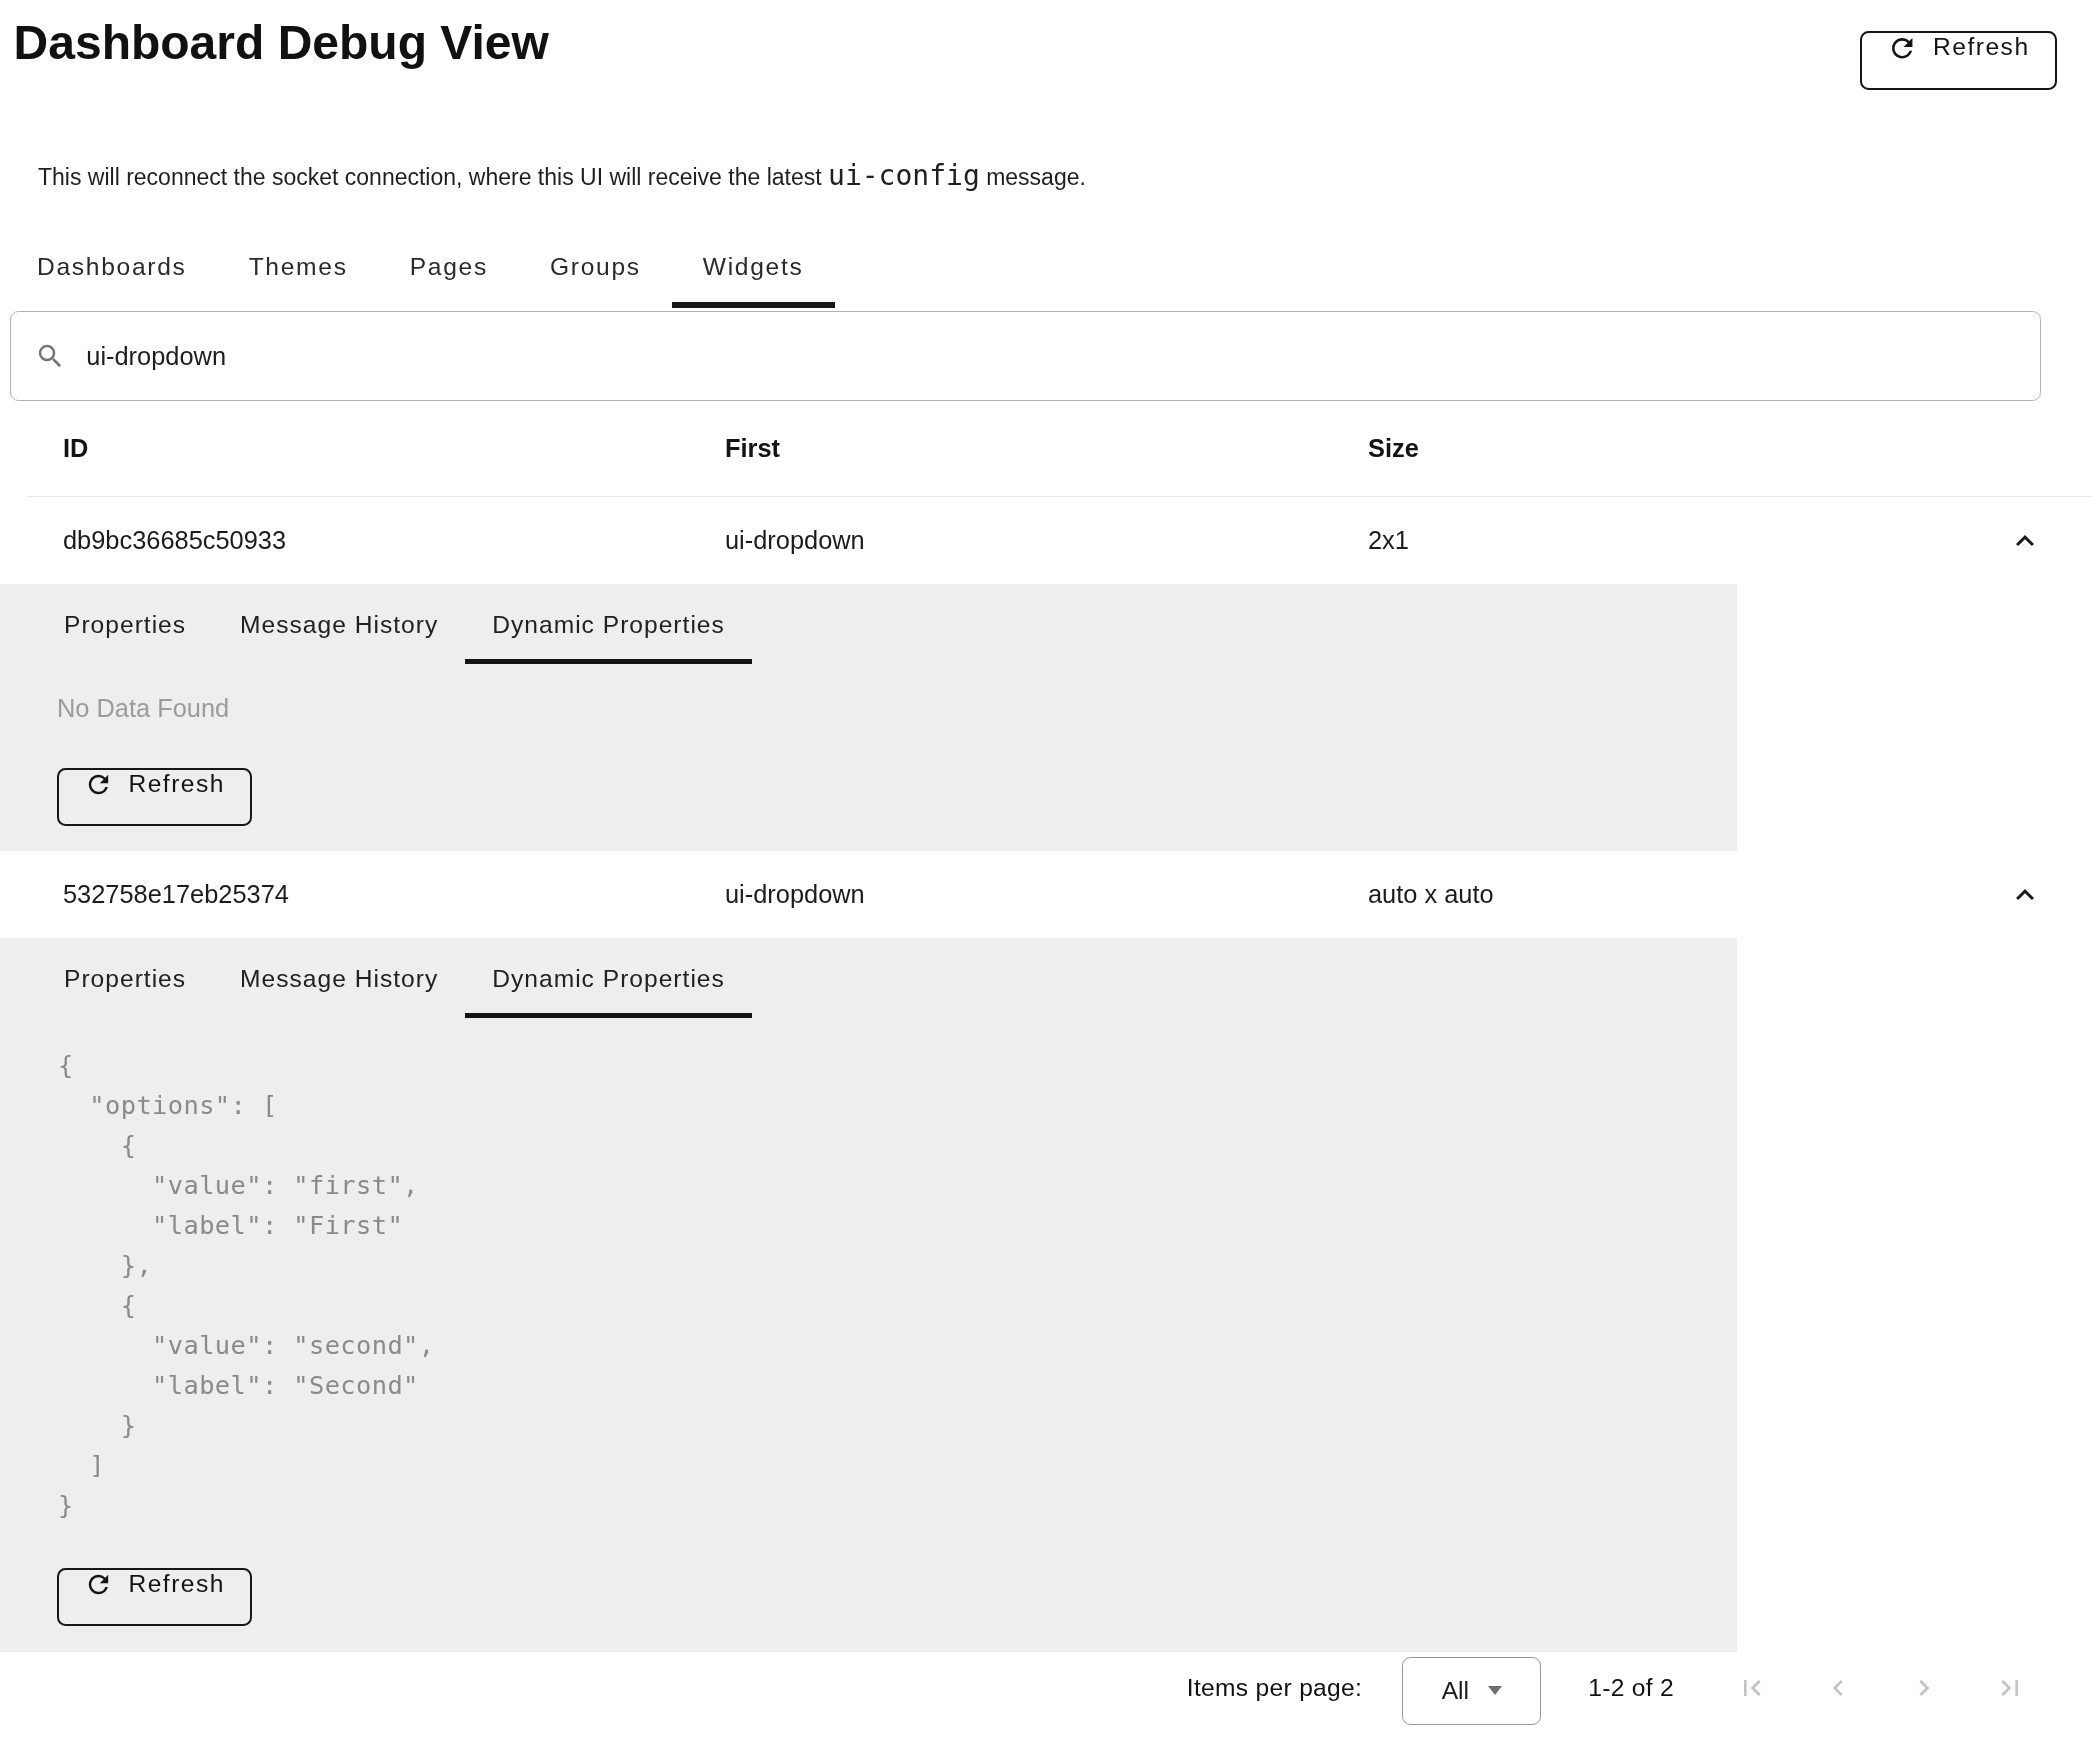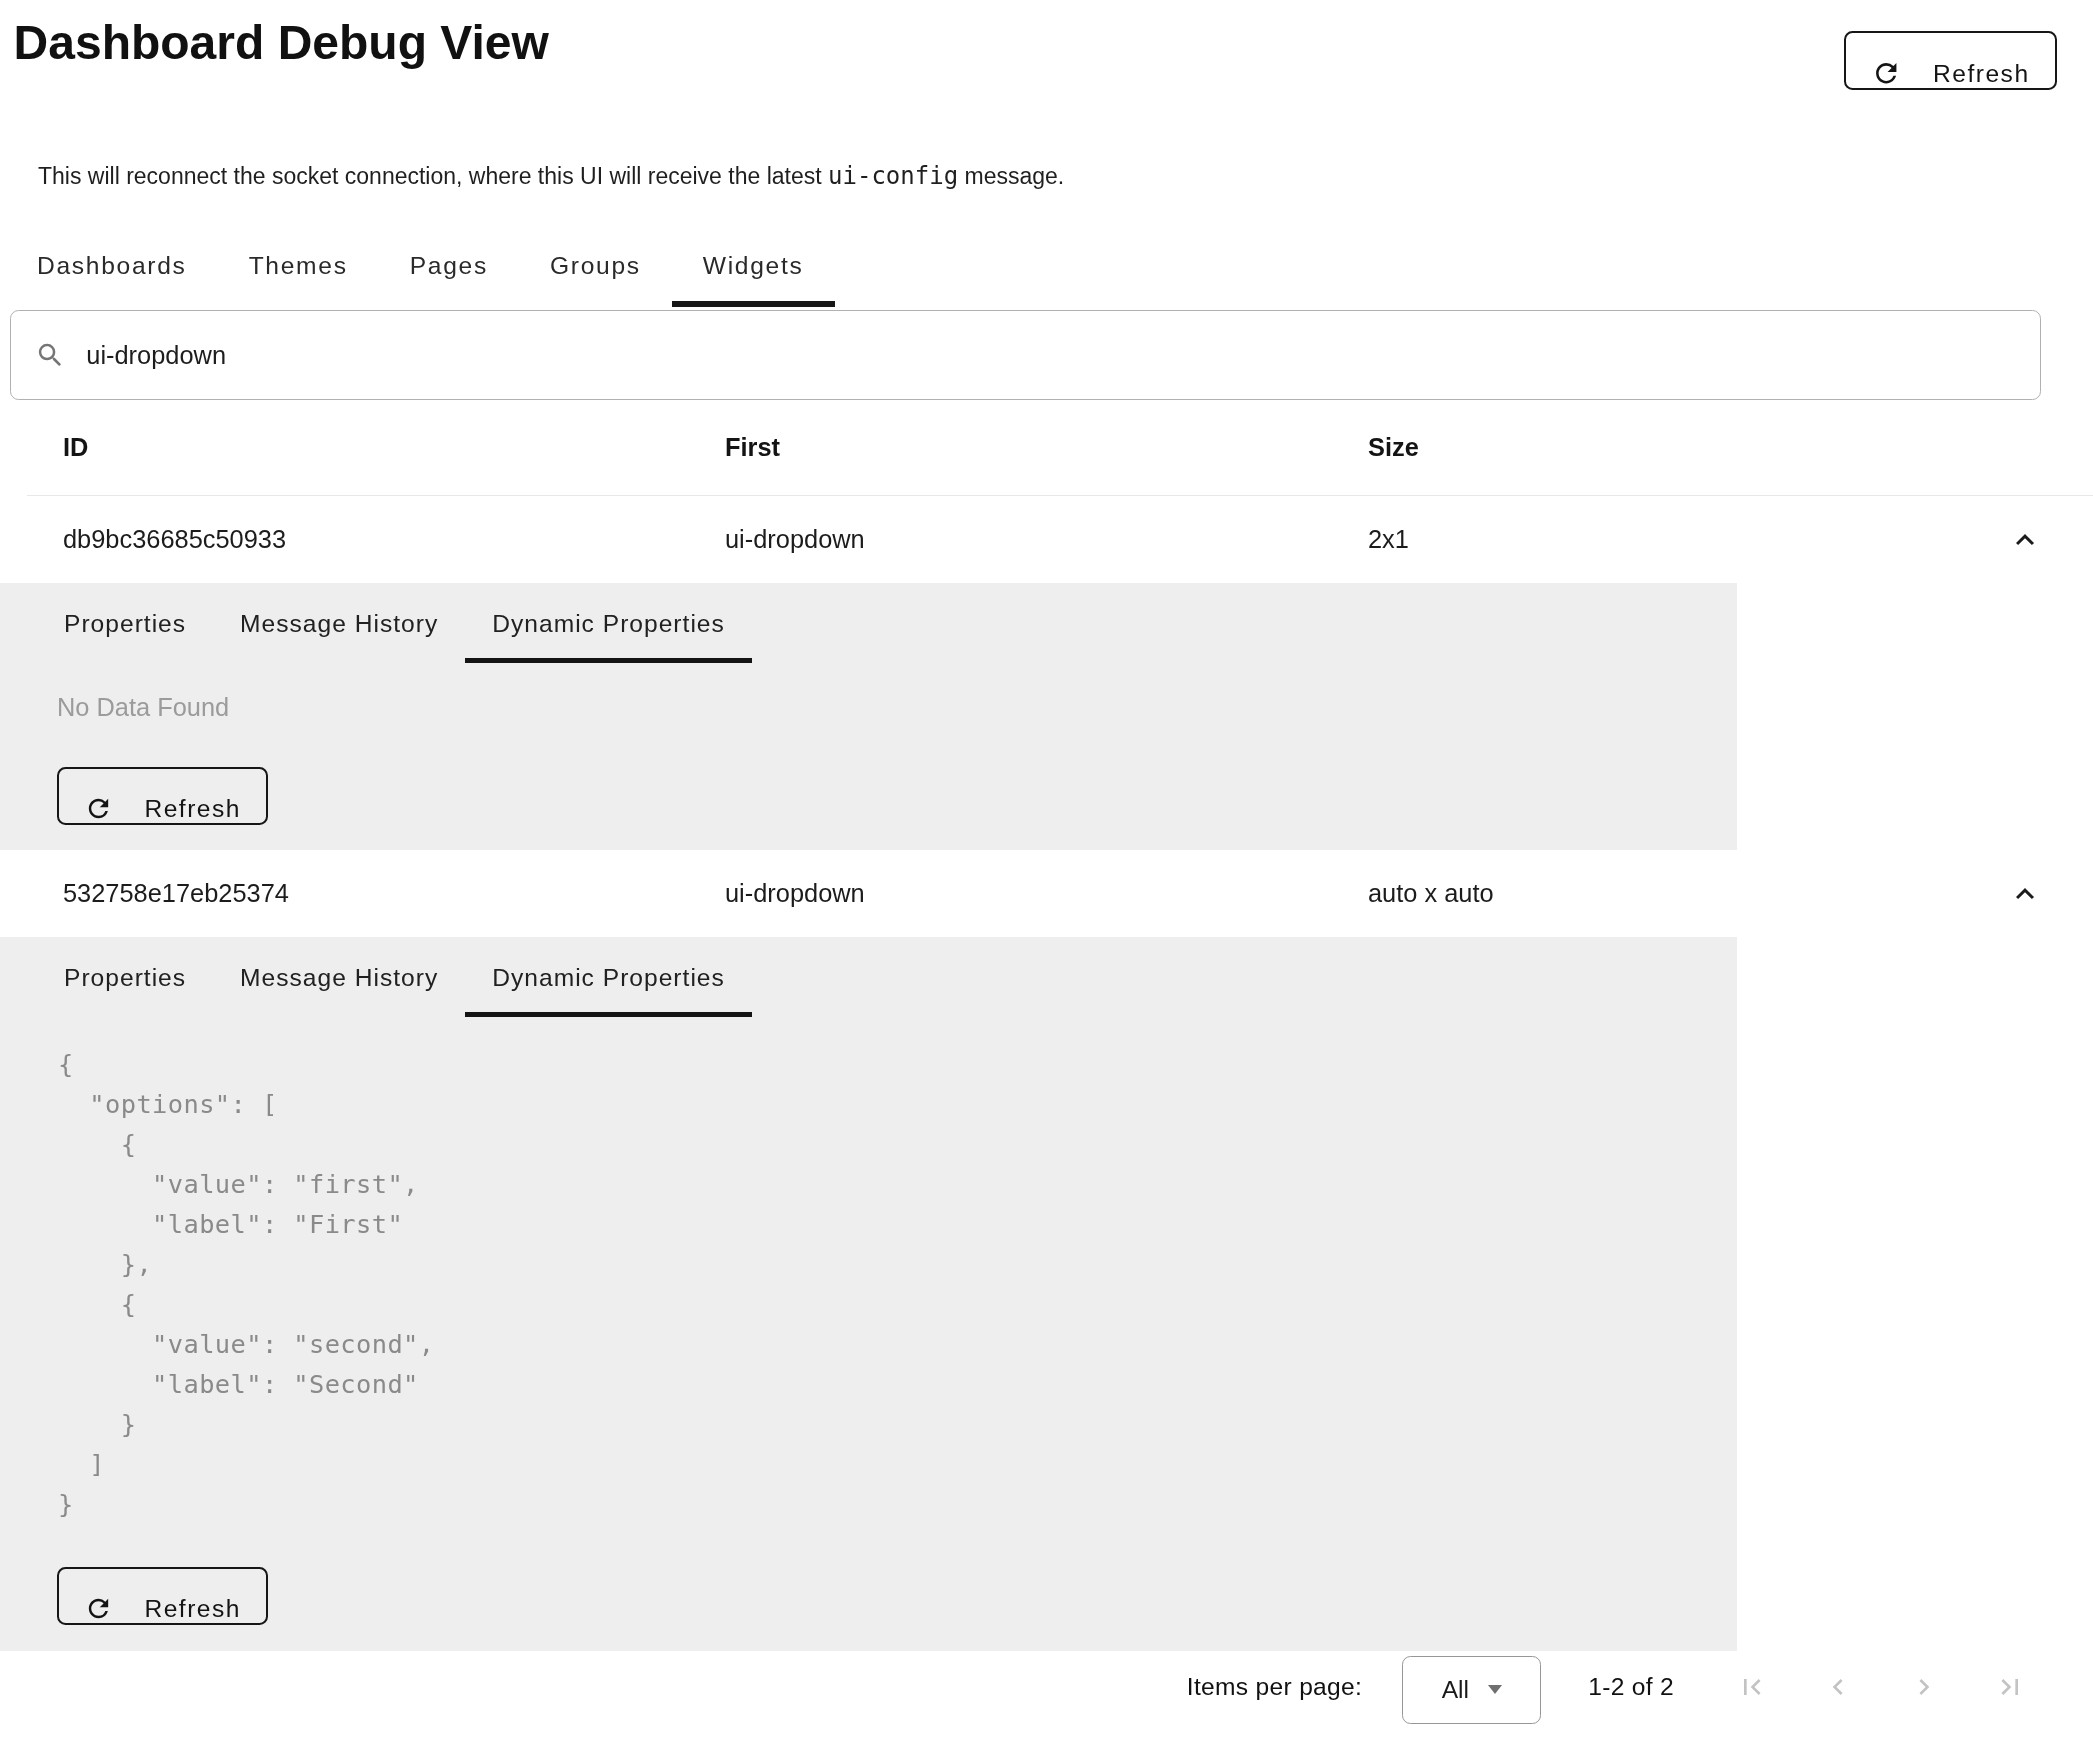--- a/index.html
+++ b/index.html
@@ -1,29 +1,29 @@
 <!DOCTYPE html>
 <html style="font-size:13.6px"><head>
 <meta charset="utf-8">
 <style>
   html,body{margin:0;padding:0;background:#fff;}
   .page{position:relative;width:2093px;height:1749px;background:#fff;
         font-family:"Liberation Sans",sans-serif;color:#1c1c1c;overflow:hidden;}
 
   
   .title{margin:0;padding:15.3px 0 0 13.6px;font-size:48px;line-height:56px;font-weight:700;color:#111;}
-  .btn{display:inline-flex;align-items:flex-end;gap:31px;border:2.1px solid #161616;border-radius:8.5px;
+  .btn{display:inline-flex;align-items:flex-start;gap:15px;border:2.1px solid #161616;border-radius:8.5px;
        background:transparent;font-family:"Liberation Sans",sans-serif;font-size:24.6px;letter-spacing:1.5px;
        color:#141414;cursor:pointer;}
   .refresh-top{position:absolute;top:31px;right:36px;height:59px;padding:0 25.4px;background:#fff;}
   .btn .ic{display:inline-flex;}
 
   
   .desc{margin:51px 0 0 38px;font-size:23px;line-height:36px;color:#1f1f1f;}
-  .desc code{font-family:"DejaVu Sans Mono","Liberation Mono",monospace;font-size:24px;color:#1f1f1f;}
+  .desc code{font-family:"DejaVu Sans Mono","Liberation Mono",monospace;font-size:28px;color:#1f1f1f;}
 
   
   .tabs{display:flex;margin:34px 0 0 6px;height:76px;}
   .tab{position:relative;display:flex;align-items:center;padding:0 31px;font-size:24.6px;
        letter-spacing:1.7px;color:#2a2a2a;white-space:nowrap;}
   .tab.active::after{content:"";position:absolute;left:0;right:0;bottom:-2.5px;height:6px;background:#171717;}
 
   
   .search{box-sizing:border-box;margin:6px 0 0 10.2px;width:2031px;height:90px;border:1.7px solid #b1b1b1;
           border-radius:8.5px;display:flex;align-items:center;padding:0 20.3px 0 24px;background:#fff;}

